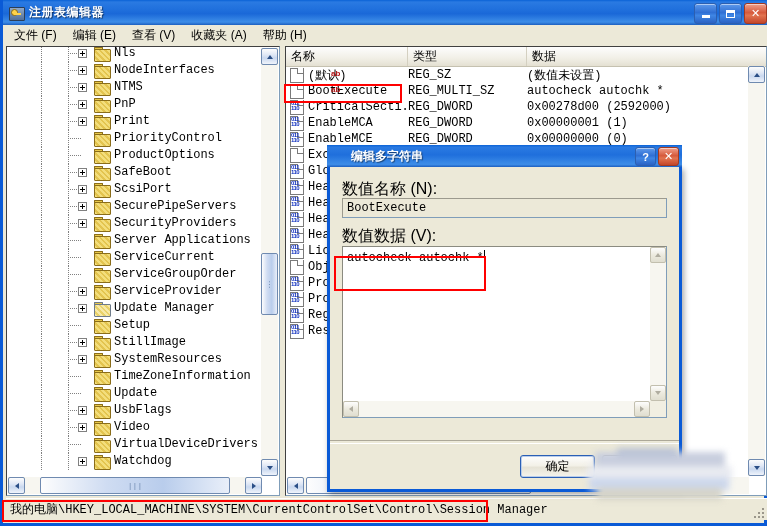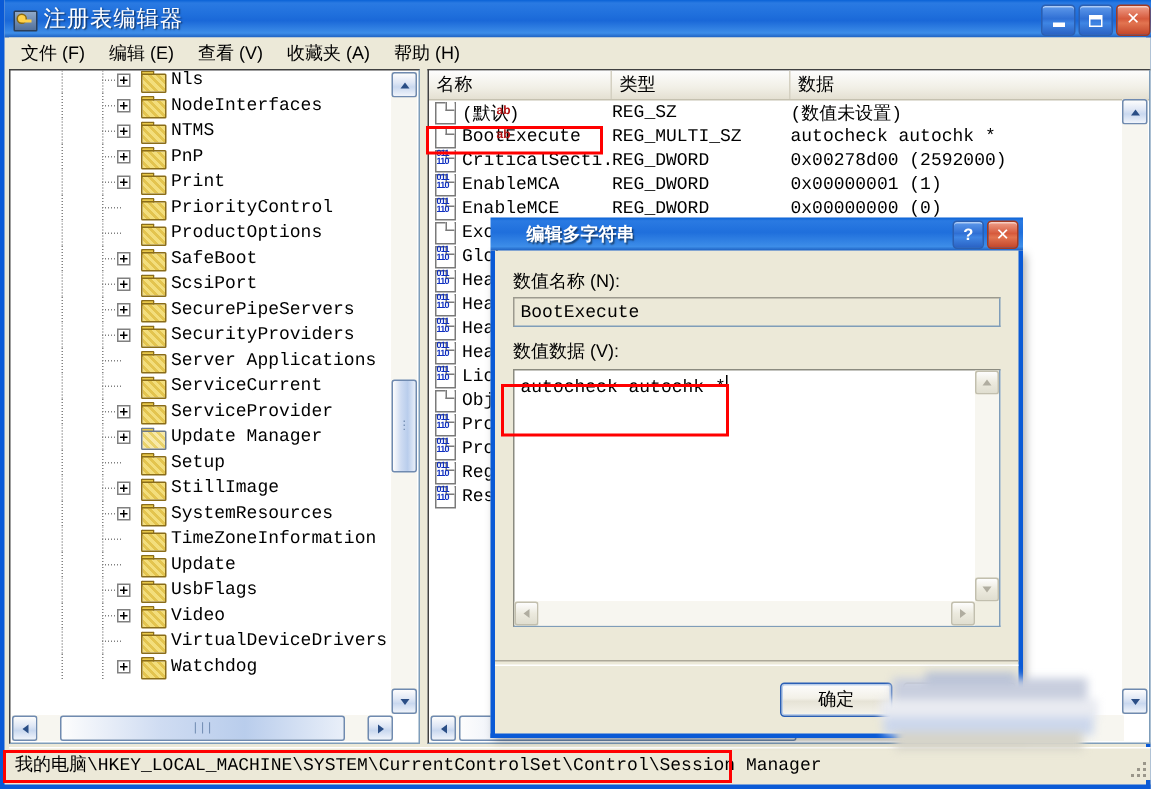--- a/index.html
+++ b/index.html
@@ -37,21 +37,21 @@
     border:1px solid #2b3e57;border-radius:1px;
   }
   .title-icon .key{
     position:absolute;left:3px;top:4px;width:5px;height:5px;border-radius:50%;
     background:#ffd24a;border:1px solid #8a6a10;
   }
   .title-icon .stem{
     position:absolute;left:7px;top:8px;width:6px;height:2px;background:#ffd24a;
   }
   .title-text{
-    color:#fff;font-size:15px;font-weight:normal;
+    color:#fff;font-size:12px;font-weight:bold;
     text-shadow:1px 1px 1px rgba(0,0,0,.55);
     letter-spacing:.5px;white-space:nowrap;
   }
   .title-btns{
     position:absolute;right:3px;top:3px;display:flex;gap:2px;
   }
   .tbtn{
     width:21px;height:19px;border:1px solid #2c5fb0;border-radius:3px;
     display:flex;align-items:center;justify-content:center;
     box-shadow:inset 0 1px 0 rgba(255,255,255,.5);
@@ -270,21 +270,21 @@
   .dlg-btns{position:absolute;right:3px;top:2px;display:flex;gap:2px;}
   .dbtn{
     width:19px;height:17px;border:1px solid #2c5fb0;border-radius:3px;
     display:flex;align-items:center;justify-content:center;
     color:#fff;font-size:11px;font-weight:bold;
     box-shadow:inset 0 1px 0 rgba(255,255,255,.5);
   }
   .dbtn.help{background:linear-gradient(180deg,#5f9aeb,#2f6fd4 45%,#3f86e4 60%,#2a62c4);}
   .dbtn.close{background:linear-gradient(180deg,#f0a08b,#d65a3c 45%,#e27450 60%,#c3462a);border-color:#a23a22;}
   .dlg-label{
-    position:absolute;font-size:12px;color:#000;white-space:nowrap;
+    position:absolute;font-size:16px;color:#000;white-space:nowrap;
     font-family:"Liberation Sans","DejaVu Sans",sans-serif;
   }
   .dlg-input{
     position:absolute;box-sizing:border-box;
     border:1px solid #7f9db9;border-top-color:#9c9a8e;border-left-color:#9c9a8e;
     background:#ece9d8;
     font-family:"Liberation Mono","DejaVu Sans Mono",monospace;
     font-size:12px;color:#000;padding:2px 4px;line-height:14px;
   }
   .dlg-textarea{
@@ -513,20 +513,30 @@
               </div>
               <div class="tnode">
                 <div class="guide g1"></div>
                 <div class="guide g2"></div>
                 <div class="elbow"></div>
                 <div class="folder">
                   <div class="tab"></div>
                   <div class="main"></div>
                 </div>
                 <div class="lbl">ServiceCurrent</div>
+              </div>
+              <div class="tnode">
+                <div class="guide g1"></div>
+                <div class="guide g2"></div>
+                <div class="elbow"></div>
+                <div class="folder">
+                  <div class="tab"></div>
+                  <div class="main"></div>
+                </div>
+                <div class="lbl">ServiceGroupOrder</div>
               </div>
               <div class="tnode">
                 <div class="guide g1"></div>
                 <div class="guide g2"></div>
                 <div class="elbow"></div>
                 <div class="expander"></div>
                 <div class="folder">
                   <div class="tab"></div>
                   <div class="main"></div>
                 </div>

